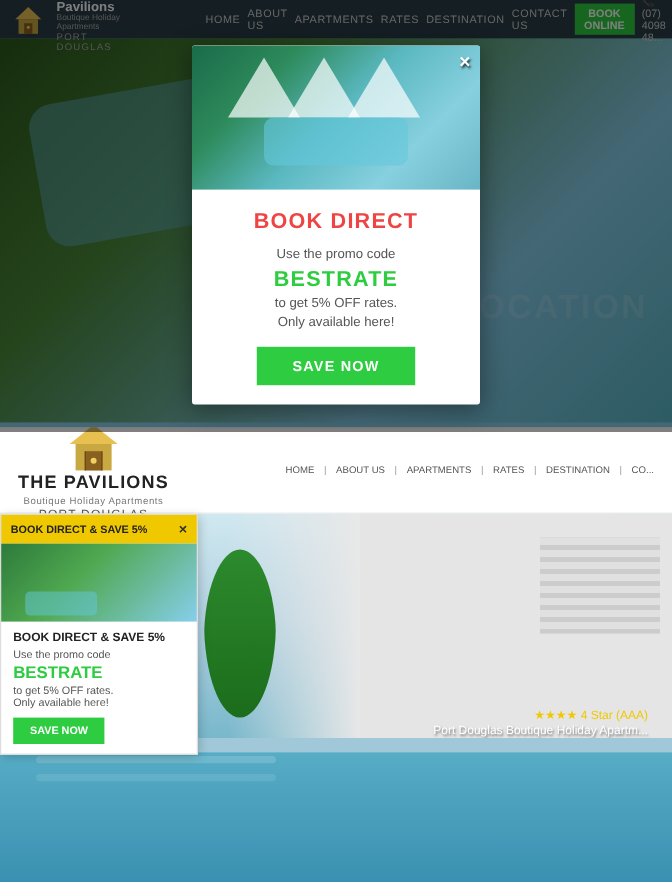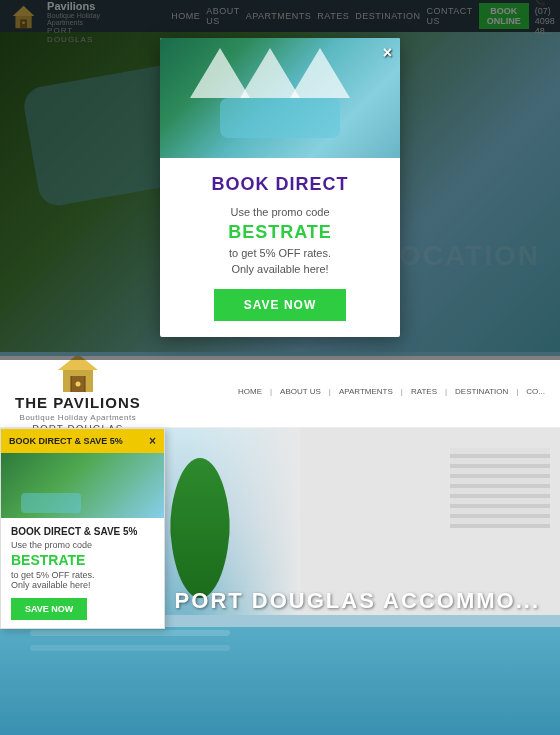--- a/index.html
+++ b/index.html
@@ -156,21 +156,21 @@
     .modal-shade2 { left: 80px; }
     .modal-shade3 { left: 130px; }
 
     .modal-body {
       padding: 16px 20px;
       text-align: center;
     }
     .modal-title {
       font-size: 18px;
       font-weight: bold;
-      color: #4c1d95;
+      color: #ef4444;
       letter-spacing: 1px;
       text-transform: uppercase;
       line-height: 1.2;
       margin-bottom: 10px;
     }
     .modal-subtitle {
       font-size: 11px;
       color: #555;
       margin-bottom: 4px;
     }
@@ -573,21 +573,20 @@
 
     <div class="main-content">
 
       <div class="main-building">
         <div class="building-wall"></div>
         <div class="building-shutters"></div>
       </div>
       <div class="tropical-tree"></div>
 
       <div class="main-text-overlay">
-        <div class="main-heading">PORT DOUGLAS ACCOMMO...</div>
         <div class="main-stars">★★★★ <span>4 Star (AAA)</span></div>
         <div class="main-subtext">Port Douglas Boutique Holiday Apartm...</div>
         <button class="facilities-btn">THE FACILITIES</button>
       </div>
 
       <div class="main-pool-area">
         <div class="pool-edge"></div>
         <div class="pool-lane1"></div>
         <div class="pool-lane2"></div>
       </div>

